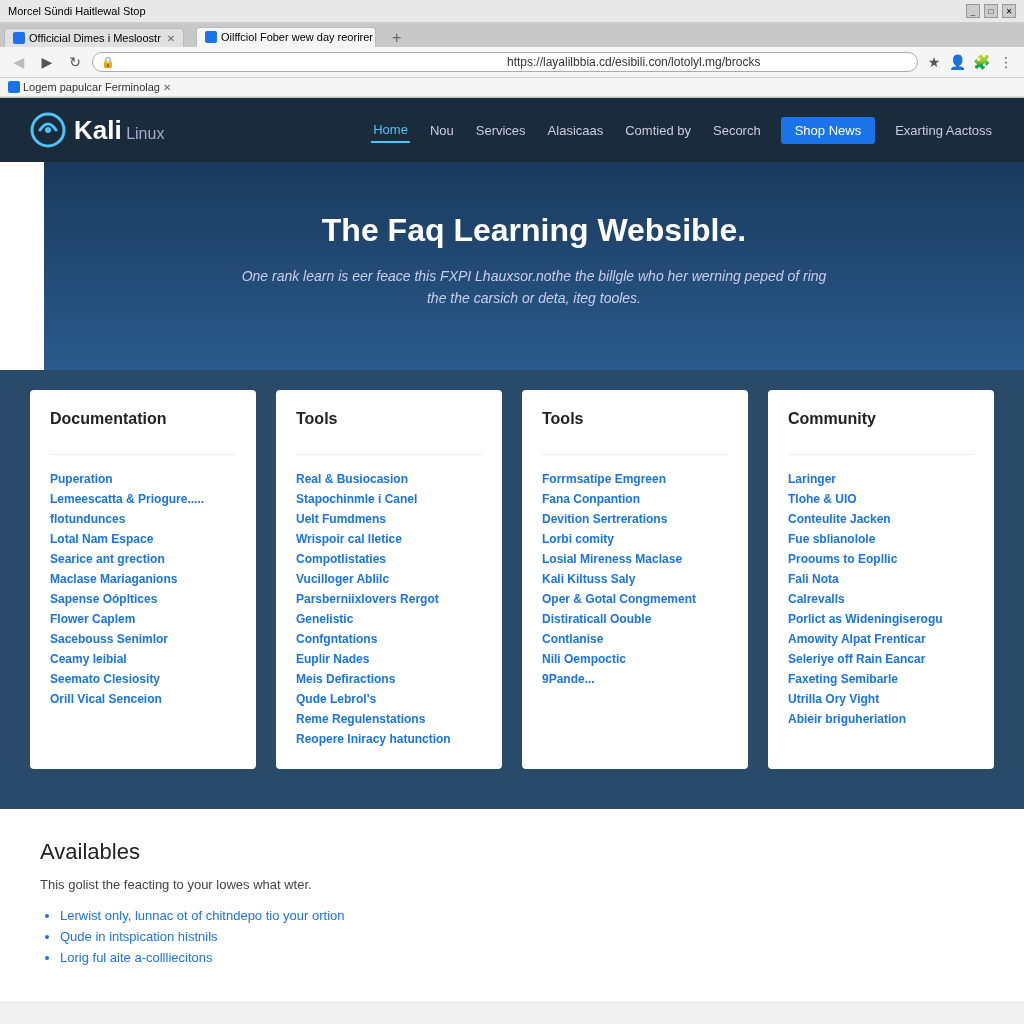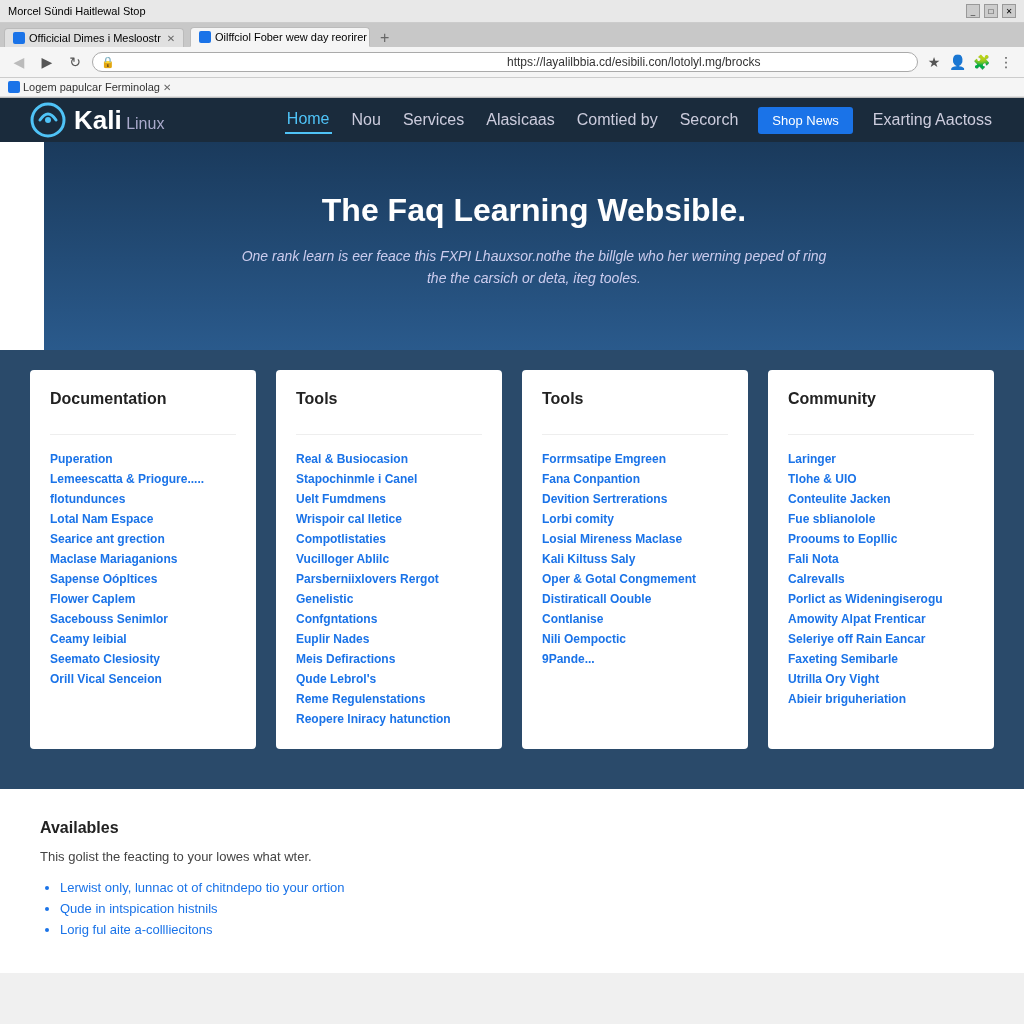--- a/index.html
+++ b/index.html
@@ -27,21 +27,21 @@
       background: #ccc;
       font-size: 8px;
       display: flex; align-items: center; justify-content: center;
       cursor: pointer;
     }
     .tabs-bar {
       display: flex;
       align-items: flex-end;
       padding: 4px 4px 0 4px;
       background: #c8c8c8;
-      gap: 6px;
+      gap: 12px;
     }
     .tab {
       display: flex; align-items: center; gap: 4px;
       background: #e0e0e0;
       border: 1px solid #bbb;
       border-bottom: none;
       padding: 3px 8px;
       font-size: 11px;
       border-radius: 4px 4px 0 0;
       cursor: pointer;
@@ -101,38 +101,38 @@
 
     
     .page-wrapper { background: white; min-height: 800px; }
 
     
     .site-nav {
       background: #1a2b3c;
       padding: 0 30px;
       display: flex;
       align-items: center;
-      height: 44px;
+      height: 64px;
     }
     .site-logo {
       display: flex; align-items: center; gap: 8px;
       margin-right: auto;
     }
     .logo-icon {
       width: 36px; height: 36px;
     }
     .logo-text {
       font-size: 26px; font-weight: bold; color: white;
     }
     .logo-sub { font-size: 16px; font-weight: normal; color: #aac; }
     .nav-links {
       display: flex; align-items: center; gap: 18px;
     }
     .nav-link {
-      color: #ccd; font-size: 16px; cursor: pointer; text-decoration: none;
+      color: #ccd; font-size: 13px; cursor: pointer; text-decoration: none;
       padding: 4px 2px;
     }
     .nav-link.active { color: #4fc3f7; border-bottom: 2px solid #4fc3f7; }
     .nav-btn-highlight {
       background: #1a73e8;
       color: white;
       border: none;
       padding: 6px 14px;
       border-radius: 3px;
       font-size: 13px;
@@ -180,21 +180,21 @@
       font-size: 12px;
       color: #1a73e8;
       cursor: pointer;
     }
 
     
     .main-content {
       background: white;
       padding: 30px 40px;
     }
-    .main-content h2 { font-size: 16px; font-weight: bold; color: #222; margin-bottom: 12px; }
+    .main-content h2 { font-size: 22px; font-weight: normal; color: #222; margin-bottom: 12px; }
     .main-content p { font-size: 13px; color: #444; margin-bottom: 16px; }
     .main-content ul { padding-left: 20px; }
     .main-content ul li { font-size: 13px; color: #1a73e8; margin: 6px 0; cursor: pointer; }
   </style>
 </head>
 <body>
 
 <div class="browser-chrome">
 
   <div class="title-bar">

